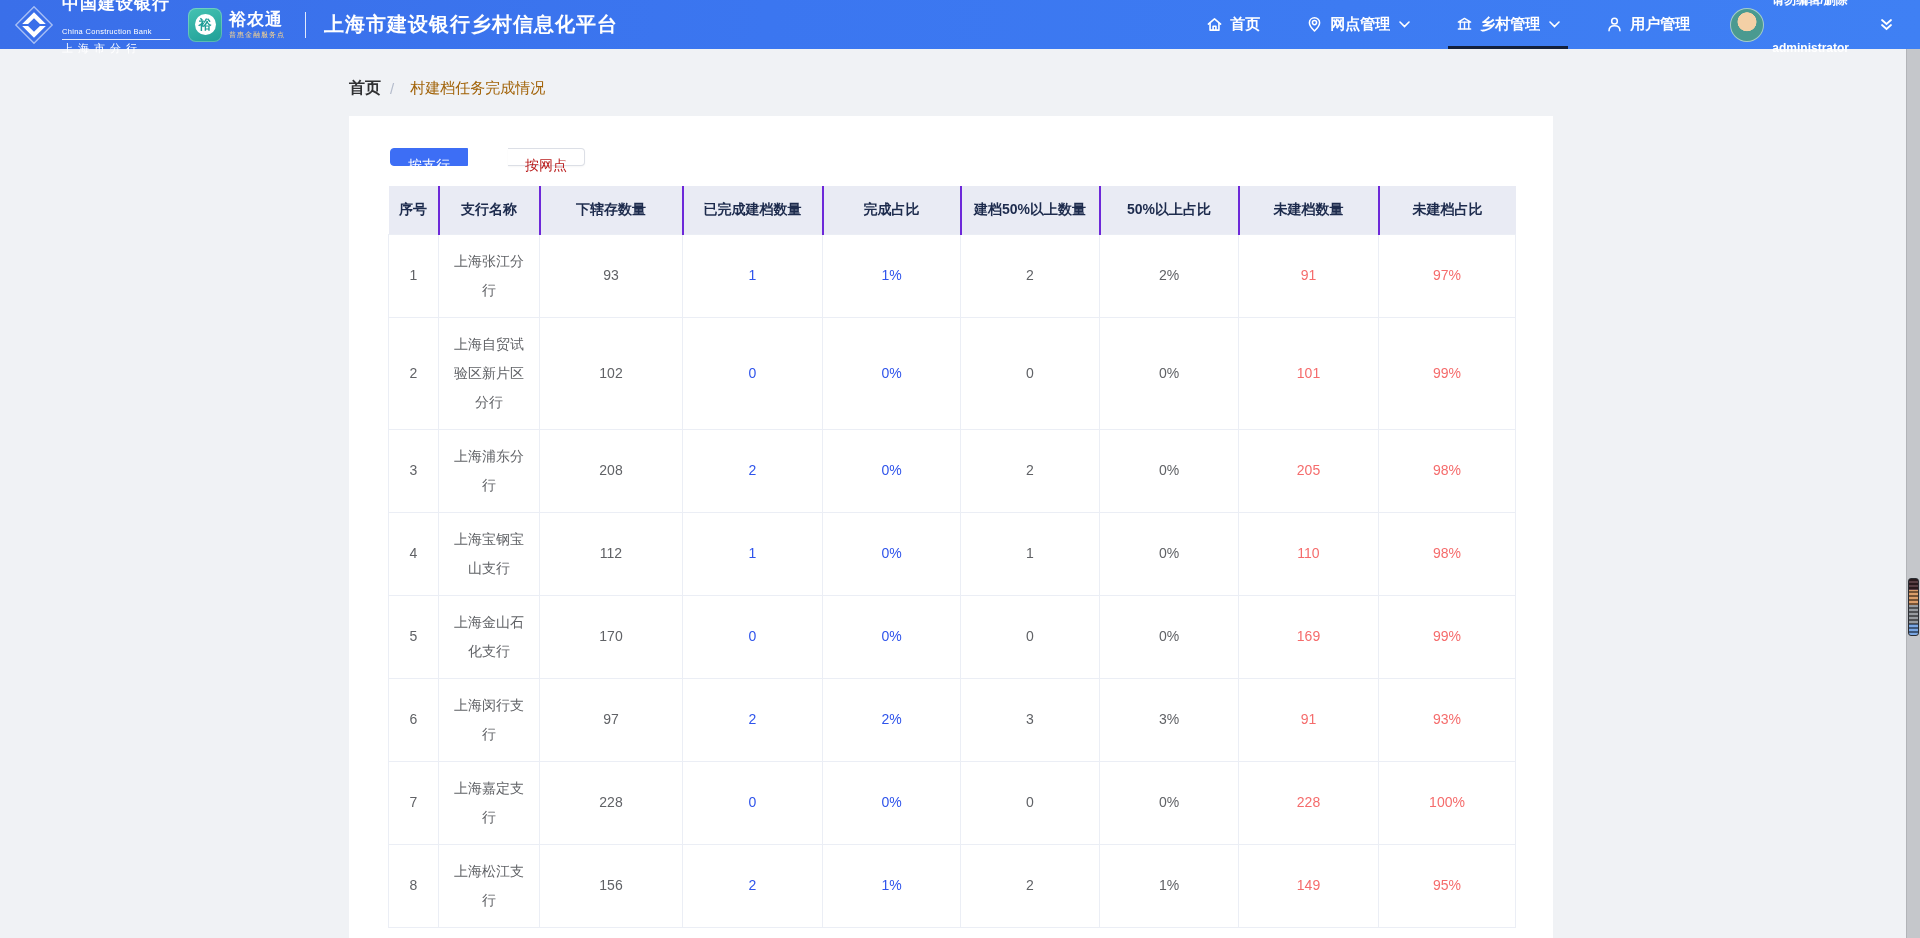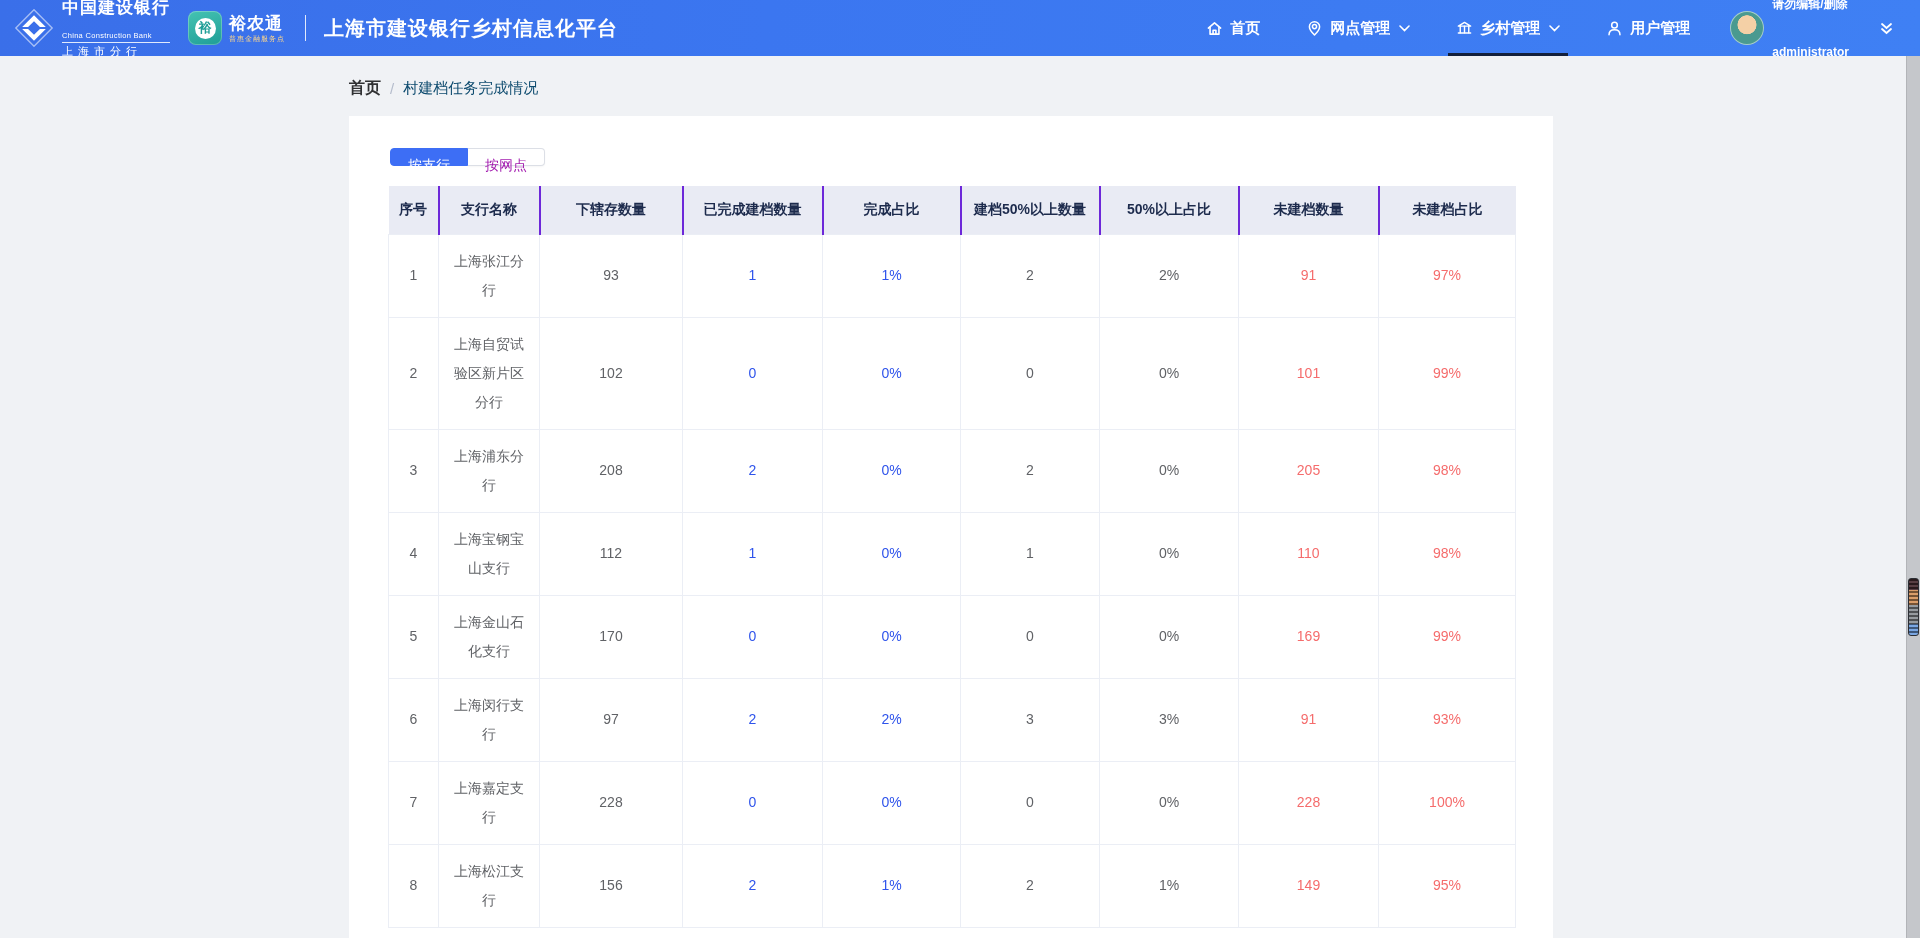--- a/index.html
+++ b/index.html
@@ -13,21 +13,21 @@
   *{box-sizing:border-box;}
   html,body{margin:0;padding:0;}
   body{
     width:1920px;height:938px;overflow:hidden;position:relative;
     background:#f0f2f5;
     font-family:"Liberation Sans",sans-serif;
     color:#303133;
   }
   
   .topbar{
-    position:relative;height:56px;
+    position:relative;height:49px;
     background:linear-gradient(95deg,#3a6fe9 0%,var(--header-blue) 40%,#3f80f4 100%);
     display:flex;align-items:center;justify-content:space-between;
     padding:0 26px 0 14px;color:#fff;z-index:5;
   }
   .brand{display:flex;align-items:center;height:100%;}
   .ccb-mark{width:40px;height:40px;margin-right:8px;flex:0 0 auto;}
   .bank-text{display:flex;flex-direction:column;line-height:1;margin-right:14px;}
   .bank-cn{font-size:17px;font-weight:bold;letter-spacing:1px;}
   .bank-en{font-size:7.5px;margin-top:16px;letter-spacing:.3px;}
   .bank-branch{
@@ -70,37 +70,37 @@
   }
   .user-lines{display:flex;flex-direction:column;line-height:15px;font-size:12px;font-weight:bold;gap:33px;}
   .dbl-chev{margin-left:30px;cursor:pointer;}
 
   
   .breadcrumb{
     position:absolute;left:349px;top:78px;display:flex;align-items:center;font-size:15px;
   }
   .crumb-home{font-size:16px;font-weight:bold;color:#303133;cursor:pointer;}
   .crumb-sep{color:#b4bccc;margin:0 9px;}
-  .crumb-cur{color:#0c4a6e;}
+  .crumb-cur{color:#a16207;margin-left:7px;}
 
   
   .card{
     position:absolute;left:349px;top:116px;width:1204px;height:840px;background:#fff;
   }
   .tabs{display:flex;margin:32px 0 0 41px;}
   .tab{
     height:18px;line-height:32px;padding:0 17px;font-size:14px;cursor:pointer;user-select:none;
   }
   .tab.active{
     background:var(--tab-active-blue);border:1px solid var(--tab-active-blue);
     color:#fff;border-radius:4px 0 0 4px;
   }
   .tab.inactive{
-    background:#fff;border:1px solid #dcdfe6;border-left:none;color:#a21caf;
-    border-radius:0 4px 4px 0;box-shadow:0 1px 2px rgba(0,0,0,.04);
+    background:#fff;border:1px solid #dcdfe6;border-left:none;color:#b91c1c;
+    border-radius:0 4px 4px 0;box-shadow:0 1px 2px rgba(0,0,0,.04);margin-left:40px;
   }
 
   .table-wrap{margin:20px 0 0 39px;}
   table{border-collapse:collapse;table-layout:fixed;width:1127px;font-size:14px;}
   th{
     background:var(--table-header-bg);height:48px;padding:0 6px;
     font-weight:bold;color:#1d2b4d;border-right:2px solid #6d28d9;
   }
   th:last-child{border-right:none;}
   td{

